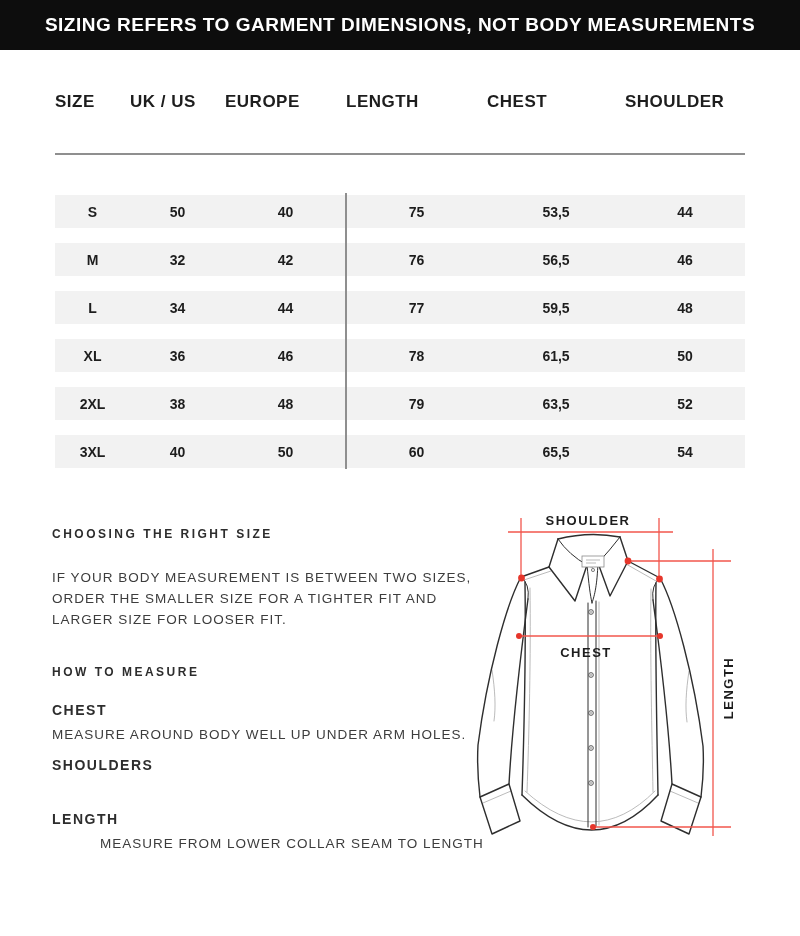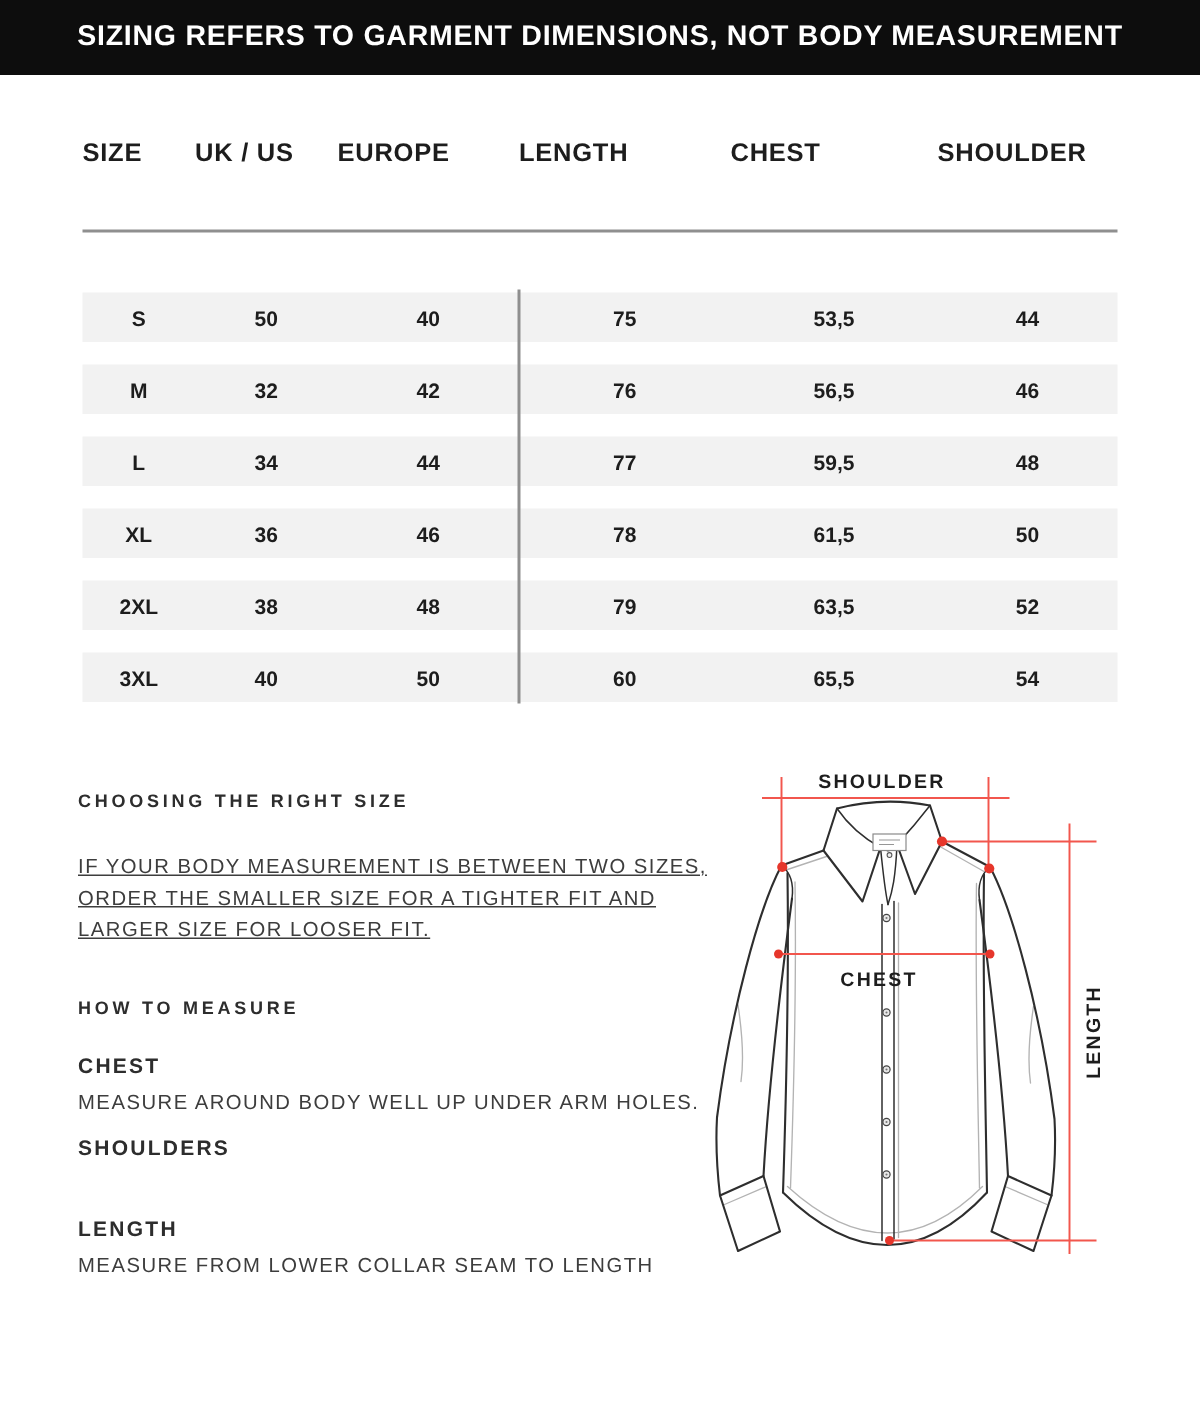--- a/index.html
+++ b/index.html
@@ -44,46 +44,46 @@
   }
   .body-text {
     position:absolute; left:52px; font-size:13.5px; font-weight:400;
     letter-spacing:1px; line-height:21px; color:#3d3d3d; white-space:nowrap;
   }
   .sub-label {
     position:absolute; left:52px; font-size:14px; font-weight:700;
     letter-spacing:1.5px; color:#2d2d2d; white-space:nowrap;
   }
   #choosing-heading { top:527px; }
-  #choosing-body    { top:567px;text-decoration:underline; }
+  #choosing-body    { top:567px; }
   #howto-heading    { top:665px; }
   #measure-label-0  { top:702px; }
   #measure-text-0   { top:724px; }
   #measure-label-1  { top:757px; }
   #measure-text-1   { top:779px; }
   #measure-label-2  { top:811px; }
-  #measure-text-2   { top:833px; }
+  #measure-text-2   { top:833px;margin-left:48px; }
   
   .diagram { position:absolute; left:450px; top:495px; width:350px; height:360px; }
   .ink   { stroke:#2e2e2e; fill:none; stroke-width:1.4; stroke-linecap:round; stroke-linejoin:round; }
   .ink-thin { stroke:#2e2e2e; fill:none; stroke-width:1; stroke-linecap:round; stroke-linejoin:round; }
   .seam  { stroke:#b3b3b3; fill:none; stroke-width:0.9; stroke-linecap:round; }
   .redln { stroke:#f2564d; fill:none; stroke-width:1.3; }
   .reddot{ fill:#e6362b; stroke:none; }
   .diag-label {
     font-family:"Liberation Sans", sans-serif; font-size:13px; font-weight:700;
     letter-spacing:1.5px; fill:#1d1d1d;
   }
 </style>
 </head>
 <body>
 
 <div class="page">
 
-  <div class="banner">SIZING REFERS TO GARMENT DIMENSIONS, NOT BODY MEASUREMENT</div>
+  <div class="banner">SIZING REFERS TO GARMENT DIMENSIONS, NOT BODY MEASUREMENTS</div>
 
   <div class="thead grid6">
     <div class="th">SIZE</div>
     <div class="th">UK / US</div>
     <div class="th">EUROPE</div>
     <div class="th">LENGTH</div>
     <div class="th">CHEST</div>
     <div class="th">SHOULDER</div>
   </div>
   <div class="head-rule"></div>

